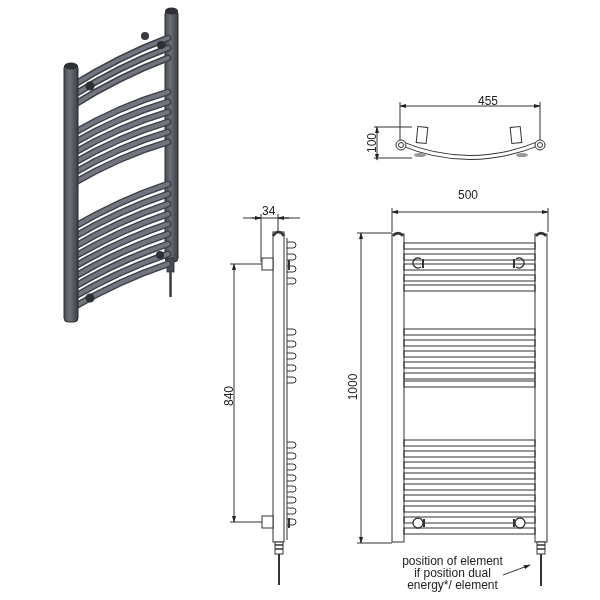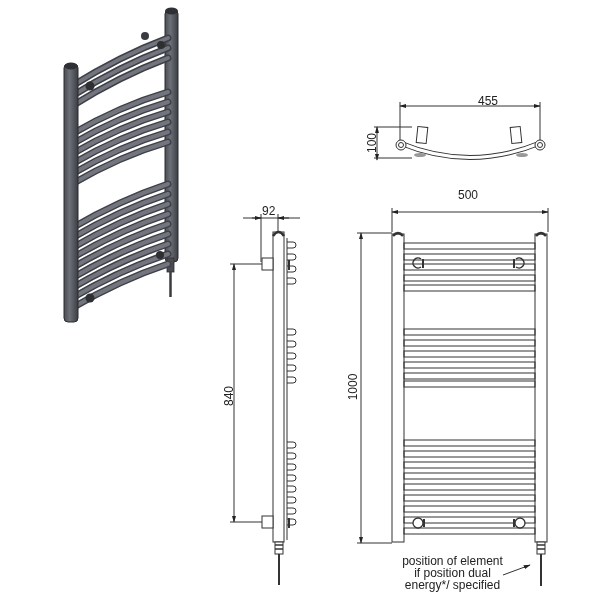--- a/index.html
+++ b/index.html
@@ -223,22 +223,22 @@
     <line x1="537" y1="545" x2="545" y2="545" stroke-width="1.5"></line>
     <line x1="537" y1="549" x2="545" y2="549" stroke-width="1.5"></line>
     <line x1="541" y1="554" x2="541" y2="586" stroke-width="2"></line>
 
     <line x1="503" y1="575" x2="530" y2="565" marker-end="url(#arr)"></line>
   </g>
 </svg>
 
 <div class="dim-label" style="left:478px; top:95px;">455</div>
 <div class="dim-label vert" style="left:362px; top:137px;">100</div>
-<div class="dim-label" style="left:262px; top:205px;">92</div>
+<div class="dim-label" style="left:262px; top:205px;">34</div>
 <div class="dim-label vert" style="left:219px; top:390px;">840</div>
 <div class="dim-label" style="left:458px; top:189px;">500</div>
 <div class="dim-label vert" style="left:340px; top:381px;">1000</div>
 
 <div class="note" style="left:400px; top:555px; width:105px;">
   <div>position of element</div>
   <div>if position dual</div>
-  <div>energy*/ specified</div>
+  <div>energy*/ element</div>
 </div>
 
 </body></html>

